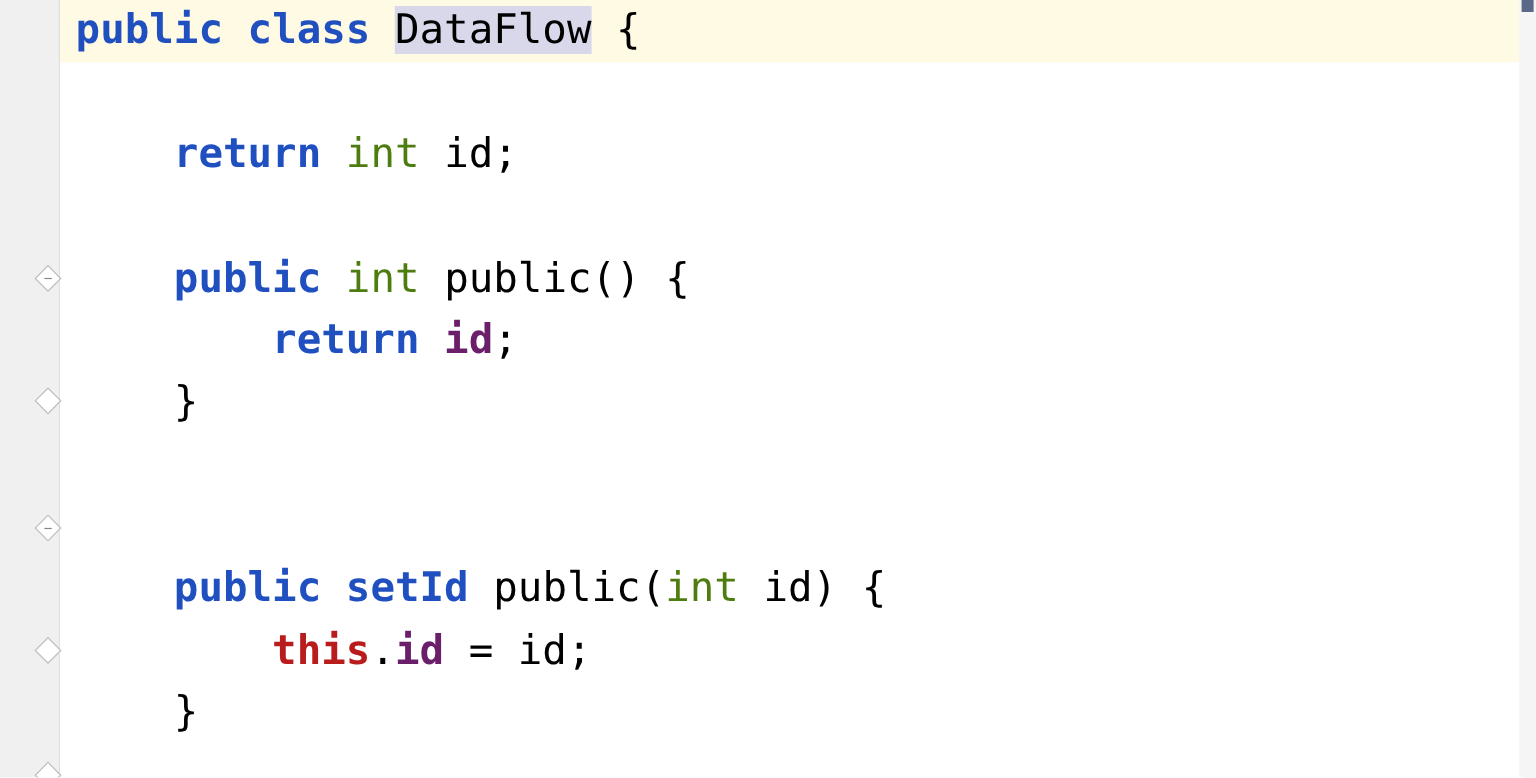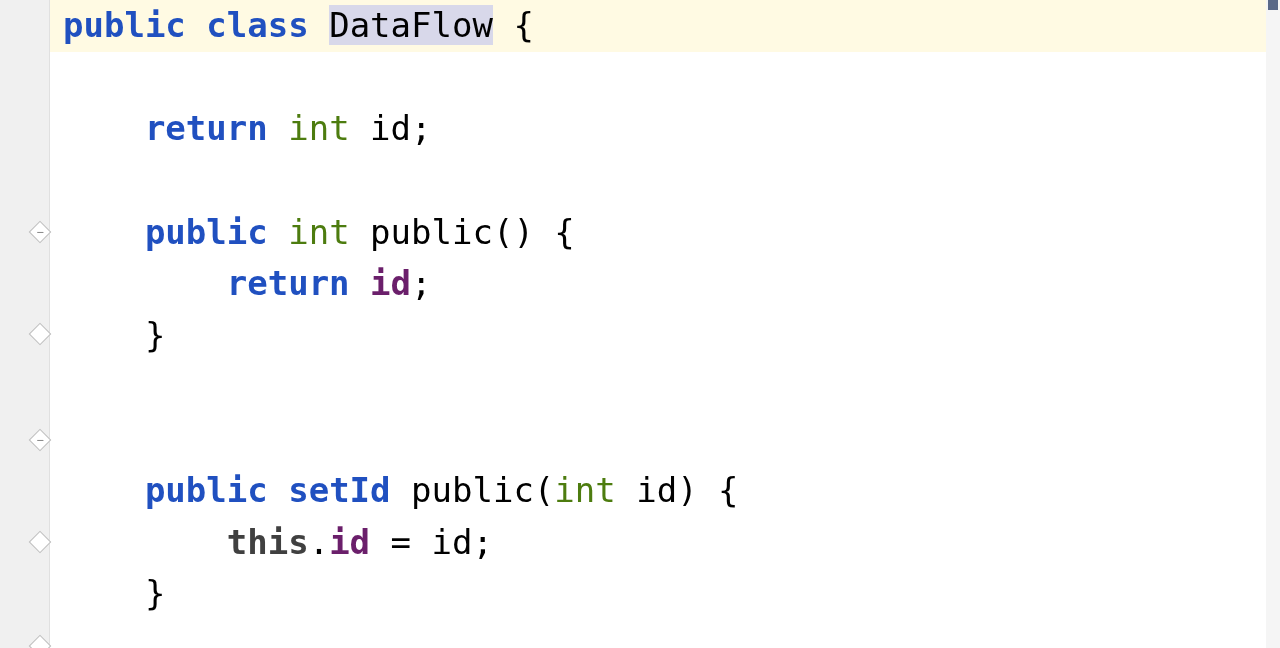--- a/index.html
+++ b/index.html
@@ -62,21 +62,21 @@
       font-weight: normal;
     }
     .classname {
       background: #d8d8ea;
     }
     .field {
       color: #6b1f6b;
       font-weight: bold;
     }
     .this-kw {
-      color: #404040;
+      color: #b91c1c;
       font-weight: bold;
     }
     .scrollbar {
       position: absolute;
       right: 0;
       top: 0;
       width: 14px;
       height: 100%;
       background: #f5f5f5;
     }

